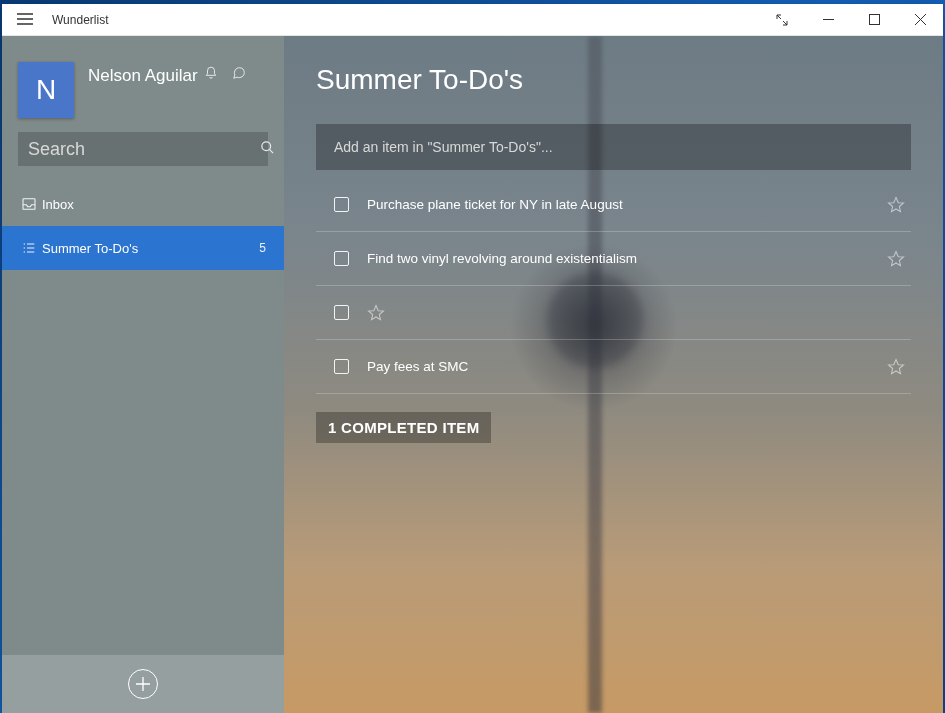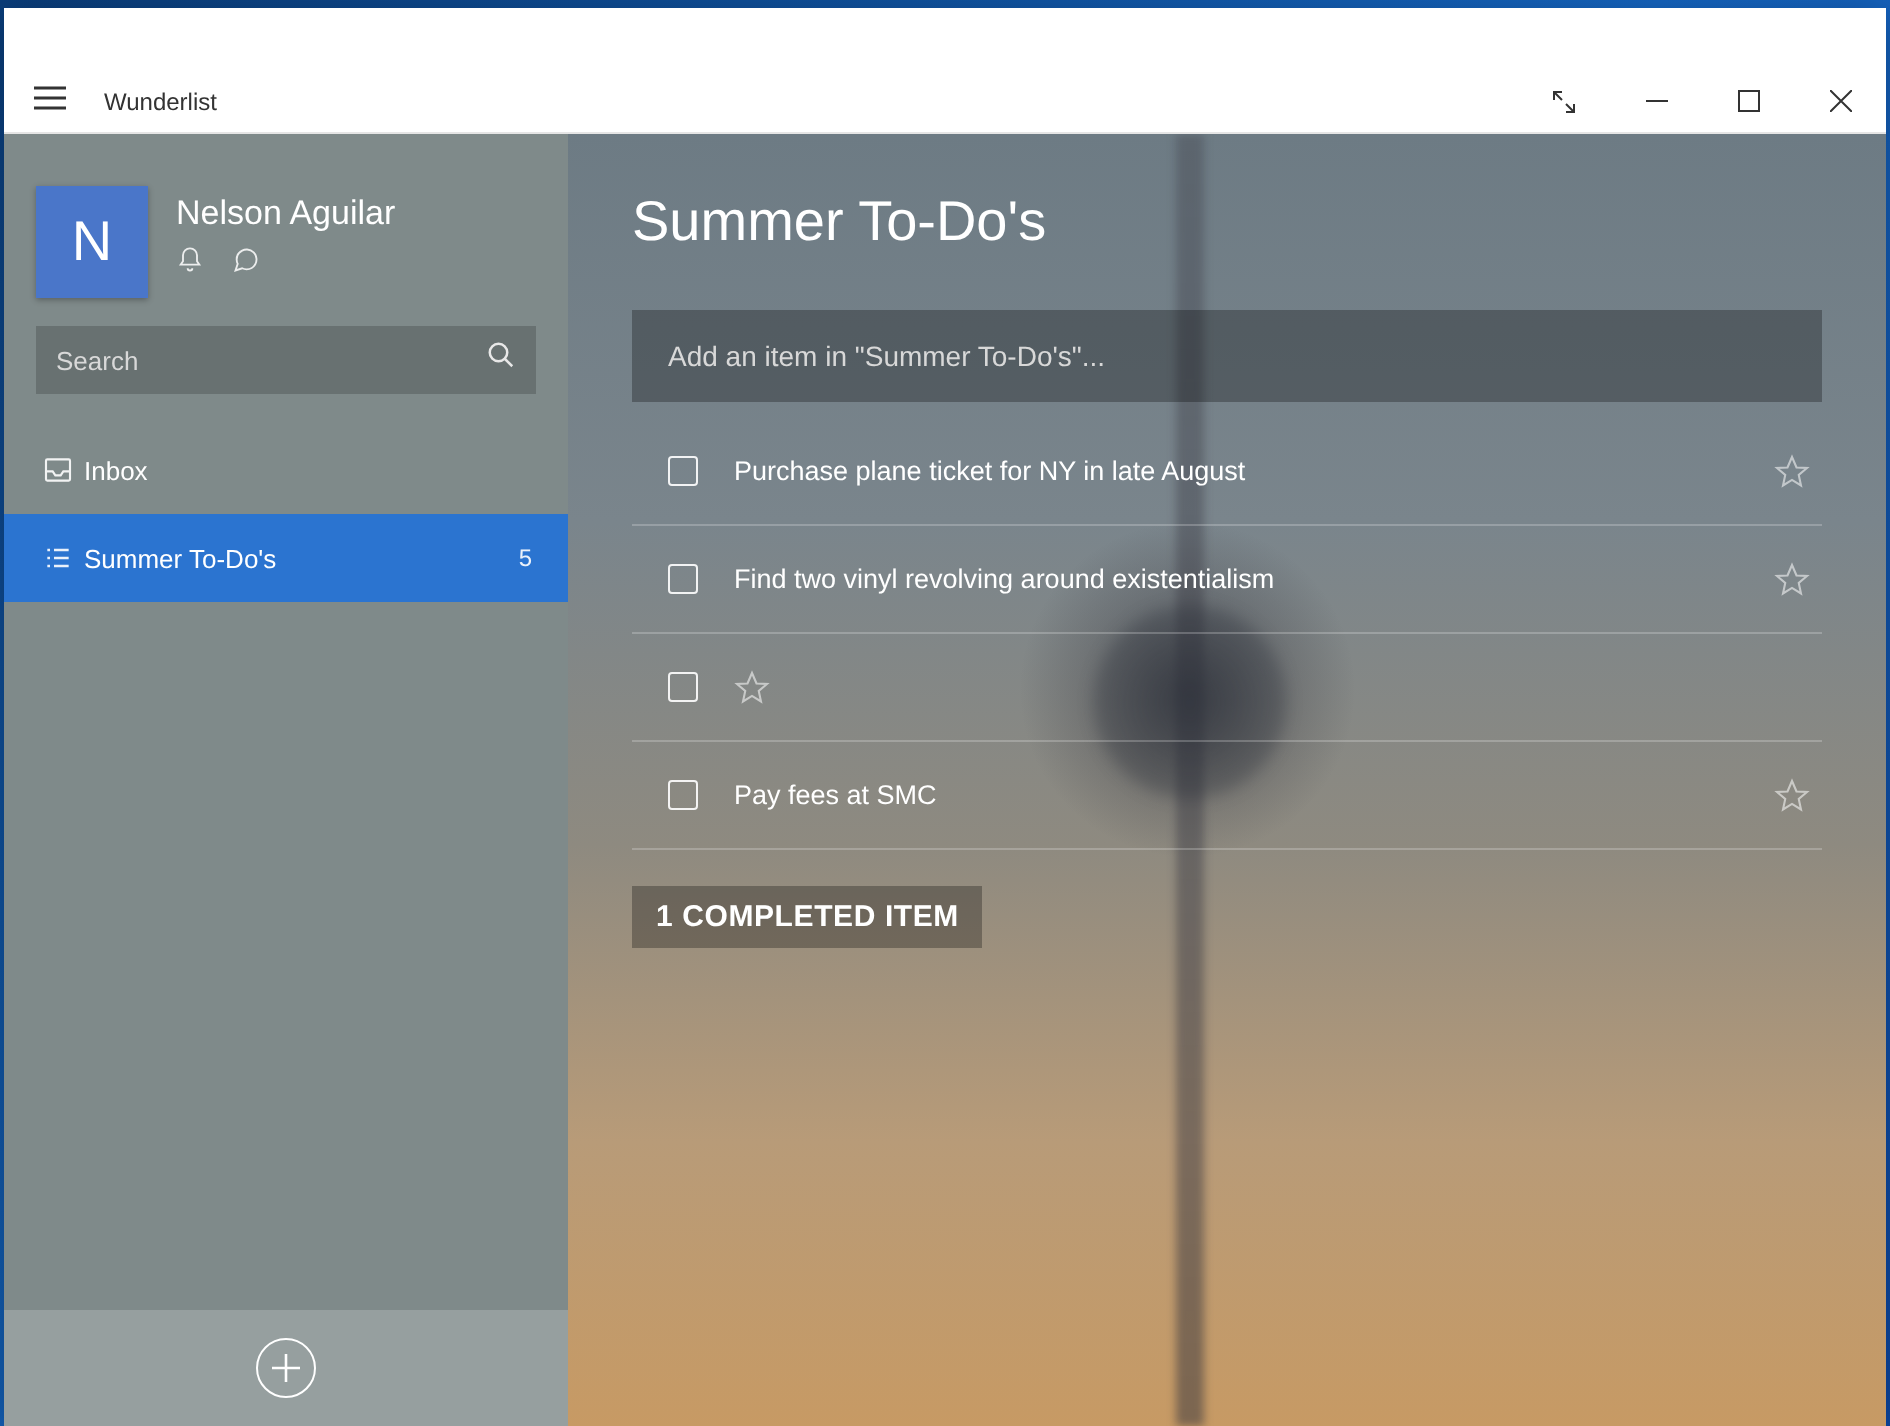--- a/index.html
+++ b/index.html
@@ -10,53 +10,53 @@
   }
   .window {
     width: 941px; height: 709px; background: #fff; margin: 2px auto;
     box-shadow: 0 4px 20px rgba(0,0,0,0.3);
     display: flex; flex-direction: column;
   }
   
   .titlebar {
     height: 32px; display: flex; align-items: center;
     background: #fff; border-bottom: 1px solid #e5e5e5;
-    font-size: 12px; color: #333; margin-top: 31px;
+    font-size: 12px; color: #333;
   }
   .hamburger { width: 46px; text-align: center; font-size: 16px; cursor: pointer; }
   .app-title { flex: 0 0 auto; padding-left: 4px; }
   .titlebar-spacer { flex: 1; }
   .win-btn { width: 46px; height: 32px; display: flex; align-items: center; justify-content: center; cursor: pointer; }
   
   .content { flex: 1; display: flex; min-height: 0; position: relative; }
   
   .sidebar {
     width: 282px; background: #7f8a8a; color: #fff;
     display: flex; flex-direction: column; position: relative;
   }
   .profile { display: flex; align-items: flex-start; padding: 26px 16px 14px 16px; gap: 14px; }
   .avatar {
     width: 56px; height: 56px; background: #4a76c9;
     display: flex; align-items: center; justify-content: center;
     font-size: 28px; font-weight: 300; color: #fff;
     box-shadow: 0 1px 3px rgba(0,0,0,.3);
   }
-  .profile-right { display: flex; flex-direction: column; gap: 6px; padding-top: 4px; }
+  .profile-right { display: flex; flex-direction: row; gap: 6px; padding-top: 4px; }
   .profile-name { font-size: 17px; font-weight: 300; }
   .profile-icons { display: flex; gap: 14px; opacity: .85; }
   .profile-icons span { cursor: pointer; }
   .search-wrap { padding: 0 16px 16px 16px; }
   .search {
     background: rgba(0,0,0,0.18); height: 34px;
     display: flex; align-items: center; padding: 0 10px;
     color: #e8e8e8;
   }
   .search input {
     flex: 1; background: transparent; border: none; outline: none;
-    color: #000000; font-size: 13px;
+    color: #000000; font-size: 18px;
   }
   .search input::placeholder { color: #d8d8d8; }
   .lists { flex: 1; }
   .list-item {
     height: 44px; display: flex; align-items: center; gap: 4px;
     padding: 0 18px; font-size: 13px; cursor: pointer;
   }
   .list-item.selected { background: #2b74d0; }
   .list-item .li-icon { width: 18px; opacity: .9; display:flex; align-items:center; justify-content:center; }
   .list-item .li-count { margin-left: auto; font-size: 12px; opacity: .9; }

